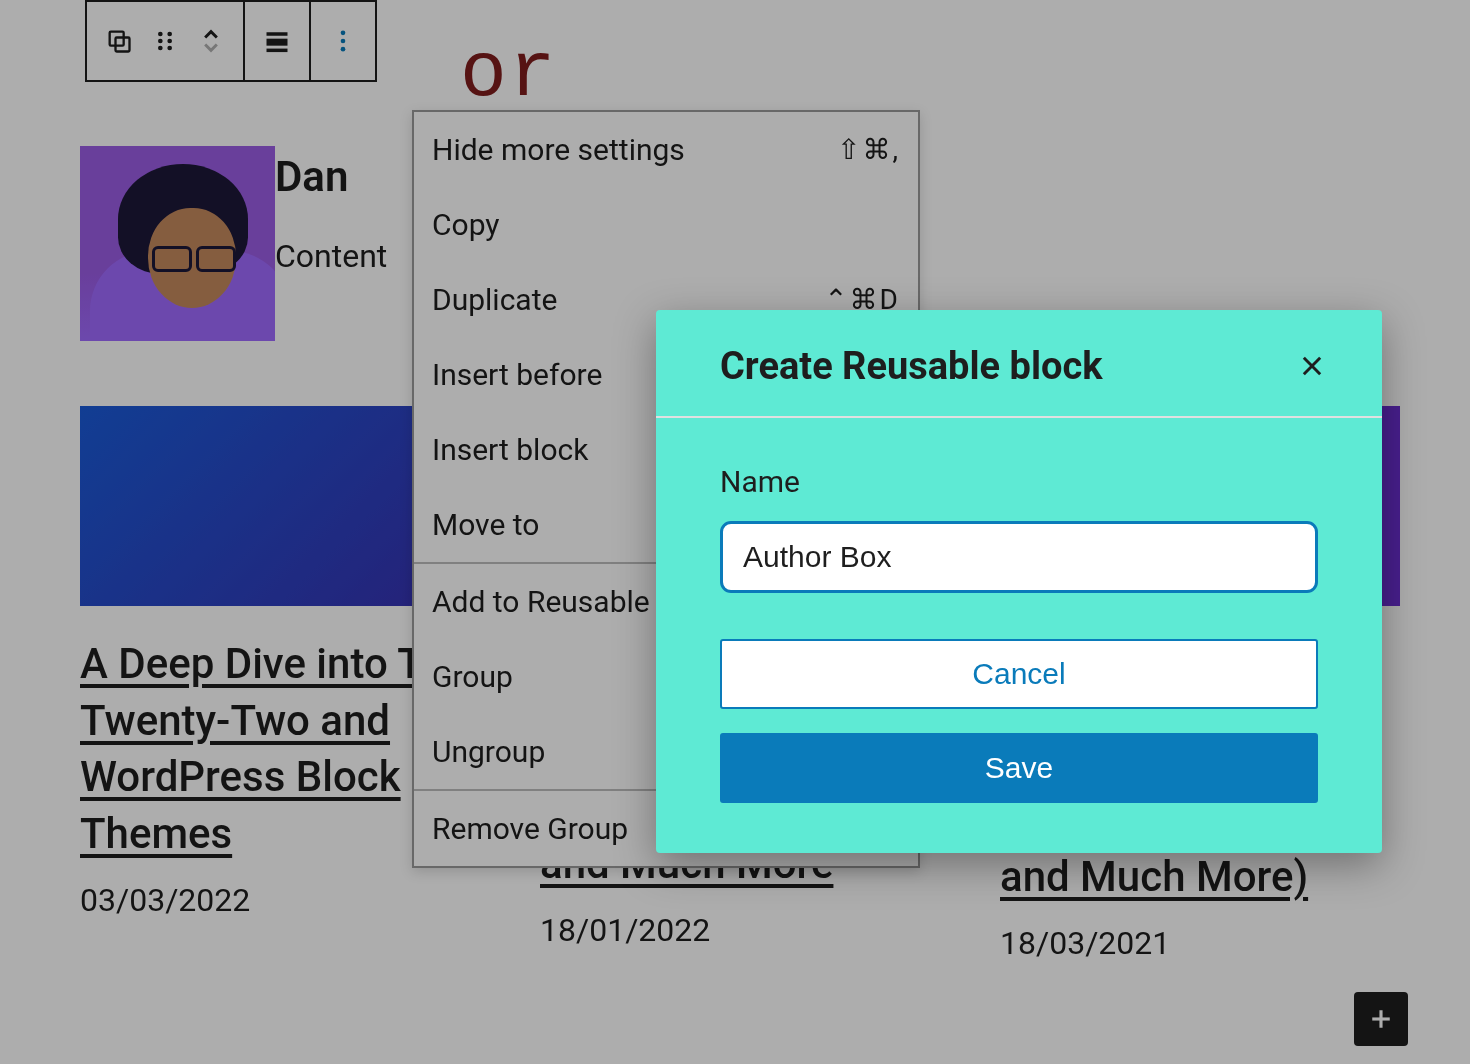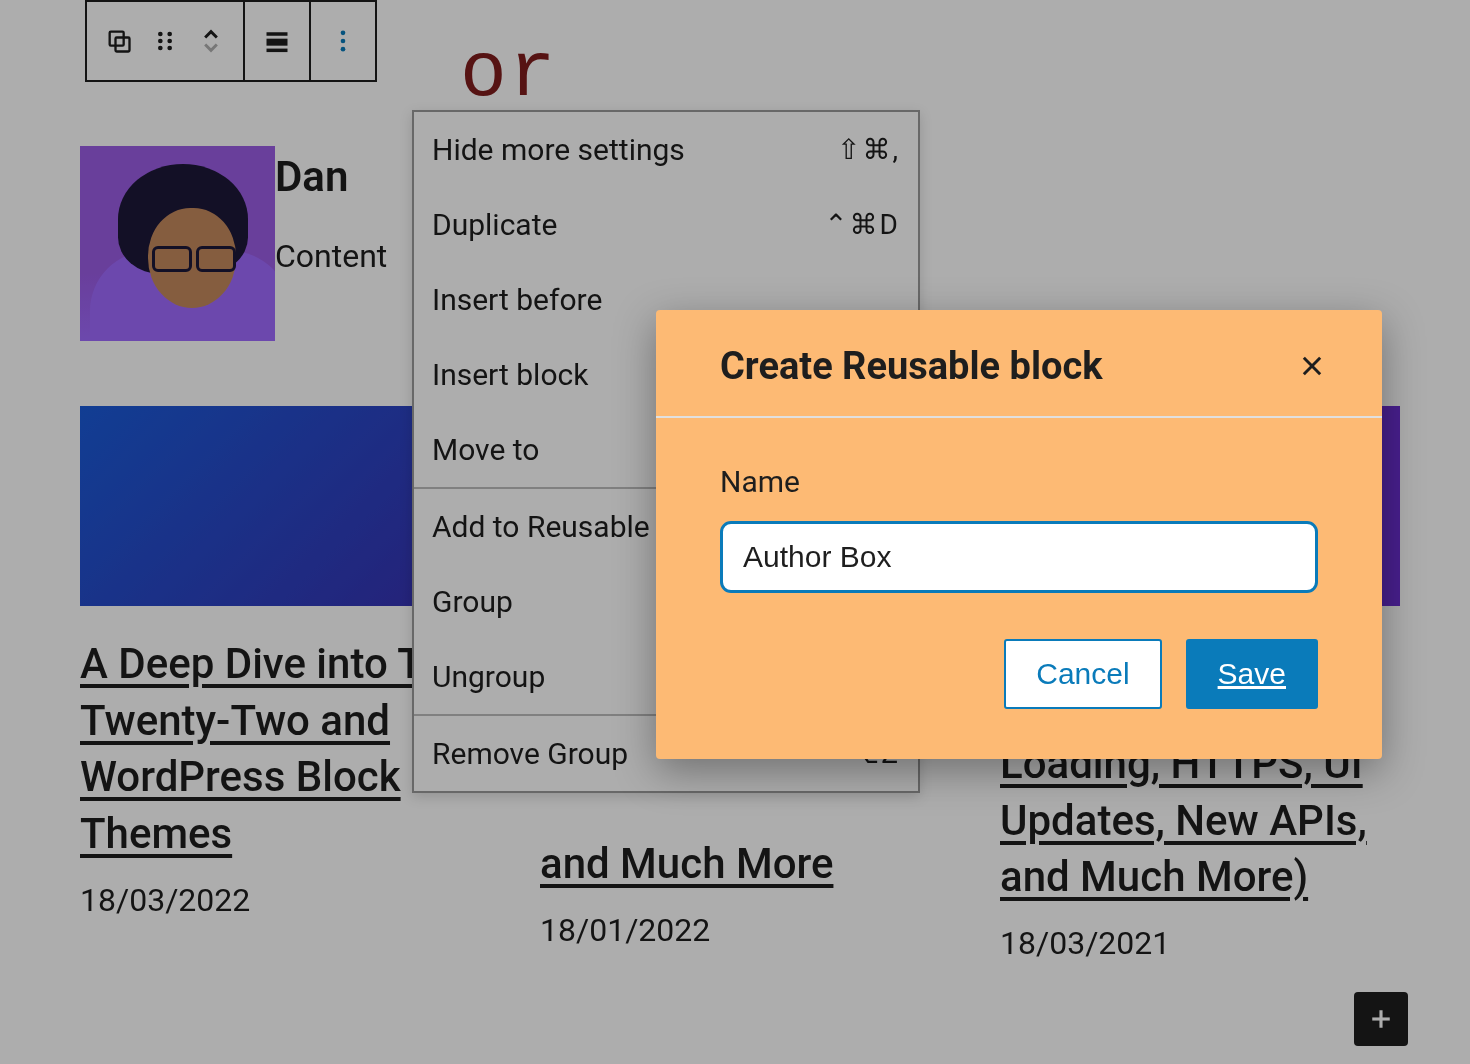--- a/index.html
+++ b/index.html
@@ -148,21 +148,21 @@
   }
   .menu-item .shortcut { color:#1e1e1e; font-size: 28px; letter-spacing: 2px; }
   .menu-sep { height: 2px; background:#bdbdbd; margin: 0; }
 
   
   .modal {
     position: absolute;
     left: 656px;
     top: 310px;
     width: 726px;
-    background: #fdba74;
+    background: #5eead4;
     border-radius: 4px;
     box-shadow: 0 12px 40px rgba(0,0,0,.35);
     z-index: 100;
   }
   .modal-header {
     display: flex;
     justify-content: space-between;
     align-items: center;
     padding: 34px 56px 28px 64px;
     border-bottom: 2px solid #e0e0e0;
@@ -174,34 +174,34 @@
   .text-input {
     width: 100%;
     padding: 16px 20px;
     font-size: 30px;
     border: 3px solid #0a7bba;
     border-radius: 11px;
     outline: none;
     color:#1e1e1e;
   }
   .modal-actions {
-    display:flex; justify-content:flex-end; gap: 24px; margin-top: 46px;
+    display:flex; justify-content:flex-end; gap: 24px; margin-top: 46px; flex-direction: column;
   }
   .btn {
     font-size: 30px;
     padding: 16px 30px;
     border-radius: 3px;
     cursor: pointer;
     font-weight: 500;
   }
   .btn-secondary {
     background:#fff; color:#0a7bba; border: 2px solid #0a7bba;
   }
   .btn-primary {
-    background:#0a7bba; color:#fff; border: 2px solid #0a7bba; text-decoration: underline;
+    background:#0a7bba; color:#fff; border: 2px solid #0a7bba;
   }
 
   
   .fab {
     position: absolute;
     right: 62px;
     bottom: 18px;
     width: 54px; height: 54px;
     background:#1e1e1e; color:#fff;
     display:flex; align-items:center; justify-content:center;
@@ -274,21 +274,21 @@
     </div>
   </div>
 
   <div class="posts">
     <div class="post">
       <div class="thumb"></div>
       <div class="post-title">
         <span>A Deep Dive into Twe</span><br>
         <span>Twenty-Two and WordPress Block Themes</span>
       </div>
-      <div class="post-date">18/03/2022</div>
+      <div class="post-date">03/03/2022</div>
     </div>
     <div class="post">
       <div class="thumb thumb-alt"></div>
       <div class="post-title" style="margin-top:230px">and Much More</div>
       <div class="post-date">18/01/2022</div>
     </div>
     <div class="post">
       <div class="thumb thumb-purple"></div>
       <div class="post-title" style="margin-top:130px">Loading, HTTPS, UI Updates, New APIs, and Much More)</div>
       <div class="post-date">18/03/2021</div>
@@ -300,20 +300,23 @@
       <line x1="12" y1="5" x2="12" y2="19"></line>
         <line x1="5" y1="12" x2="19" y2="12"></line>
     </svg>
   </div>
 </div>
 
 <div class="context-menu">
   <div class="menu-item">
     <span>Hide more settings</span>
     <span class="shortcut">⇧⌘,</span>
+  </div>
+  <div class="menu-item">
+    <span>Copy</span>
   </div>
   <div class="menu-item">
     <span>Duplicate</span>
     <span class="shortcut">⌃⌘D</span>
   </div>
   <div class="menu-item">
     <span>Insert before</span>
   </div>
   <div class="menu-item">
     <span>Insert block</span>

